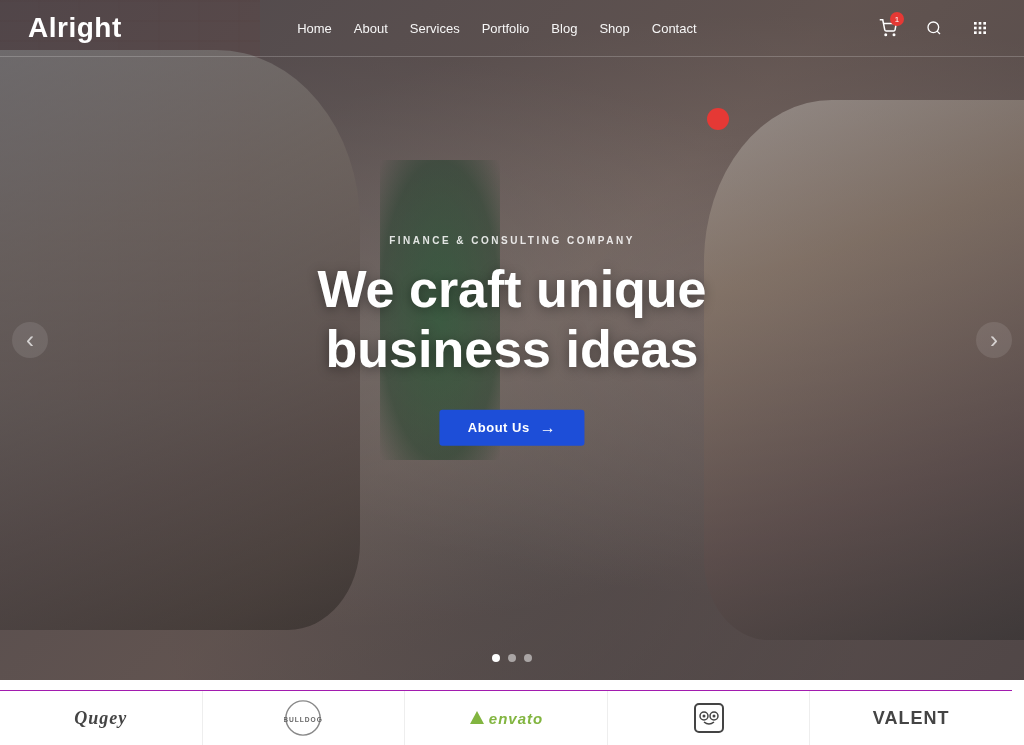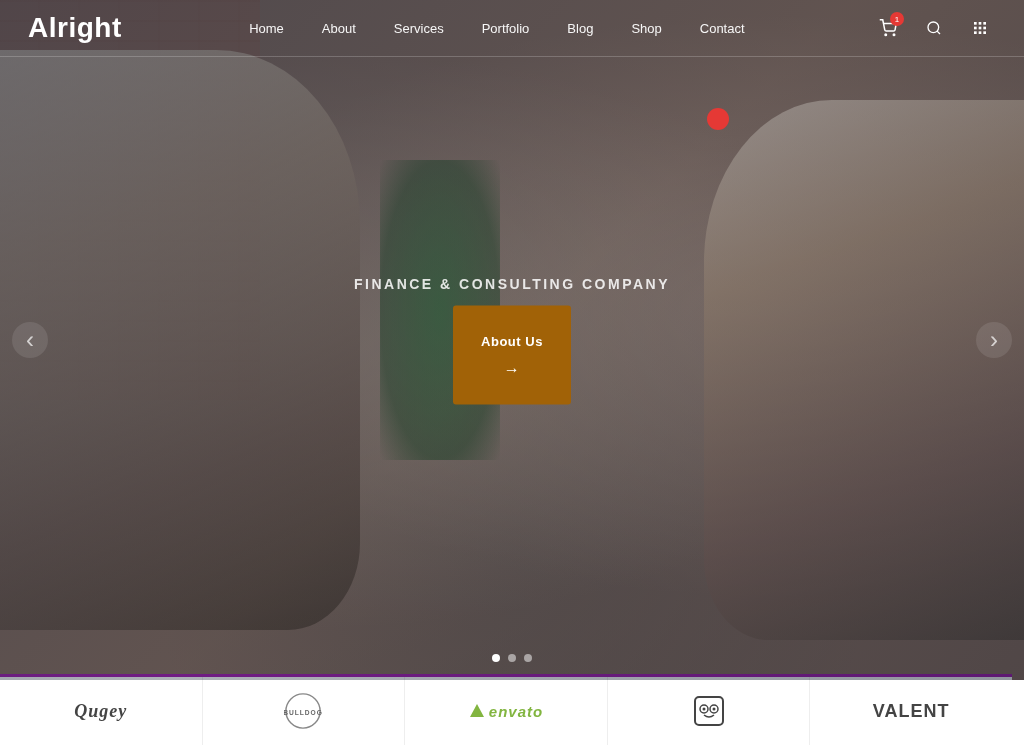--- a/index.html
+++ b/index.html
@@ -18,21 +18,21 @@
       background: transparent;
     }
     .logo {
       font-size: 28px;
       font-weight: 700;
       color: #fff;
       letter-spacing: 0.5px;
     }
     nav {
       display: flex;
-      gap: 38px;
+      gap: 22px;
       align-items: center;
     }
     nav a {
       color: #fff;
       text-decoration: none;
       font-size: 13px;
       font-weight: 500;
       opacity: 0.95;
     }
     .header-icons {
@@ -148,49 +148,48 @@
     .hero-content {
       position: absolute;
       z-index: 5;
       top: 50%;
       left: 50%;
       transform: translate(-50%, -50%);
       text-align: center;
       color: #fff;
     }
     .hero-subtitle {
-      font-size: 14px;
+      font-size: 10px;
       font-weight: 600;
       letter-spacing: 2.5px;
       text-transform: uppercase;
       color: rgba(255,255,255,0.85);
       margin-bottom: 14px;
     }
     .hero-title {
       font-size: 52px;
       font-weight: 700;
       line-height: 1.15;
       margin-bottom: 30px;
       text-shadow: 0 2px 12px rgba(0,0,0,0.4);
     }
     .hero-btn {
       display: inline-flex;
       align-items: center;
       gap: 10px;
-      background: #a16207;
-      color: #fff;
-      padding: 28px 28px;
+      background: #1d4ed8;
+      color: #fff;
+      padding: 9px 28px;
       border-radius: 3px;
       font-size: 13px;
       font-weight: 600;
       cursor: pointer;
       border: none;
       letter-spacing: 0.5px;
       text-decoration: none;
-      flex-direction: column;
     }
     .hero-btn .arrow {
       font-size: 16px;
     }
 
     
     .slider-prev, .slider-next {
       position: absolute;
       top: 50%;
       transform: translateY(-50%);
@@ -222,25 +221,25 @@
       background: rgba(255,255,255,0.5);
     }
     .dot.active {
       background: #fff;
     }
 
     
     .logos-section {
       position: absolute;
       bottom: 0; left: 0; right: 12px;
-      height: 71px;
+      height: 55px;
       background: #fff;
       display: flex;
       align-items: center;
-      border-top: 3px solid #a21caf;
+      border-top: 1px solid #a21caf;
     }
     .logos-section .logo-item {
       flex: 1;
       display: flex;
       align-items: center;
       justify-content: center;
       border-right: 1px solid #eee;
       height: 100%;
       font-size: 18px;
       font-weight: 700;
@@ -318,20 +317,24 @@
             <rect x="17" y="17" width="4" height="4"></rect>
         </svg>
       </div>
     </div>
   </header>
 
   <div class="top-border"></div>
 
   <div class="hero-content">
     <p class="hero-subtitle">Finance &amp; Consulting Company</p>
+    <h1 class="hero-title">
+      <span>We craft unique</span><br>
+      <span>business ideas</span>
+    </h1>
     <a href="#" class="hero-btn">
       <span>About Us</span>
       <span class="arrow">→</span>
     </a>
   </div>
 
   <div class="slider-prev">‹</div>
   <div class="slider-next">›</div>
 
   <div class="slider-dots">

